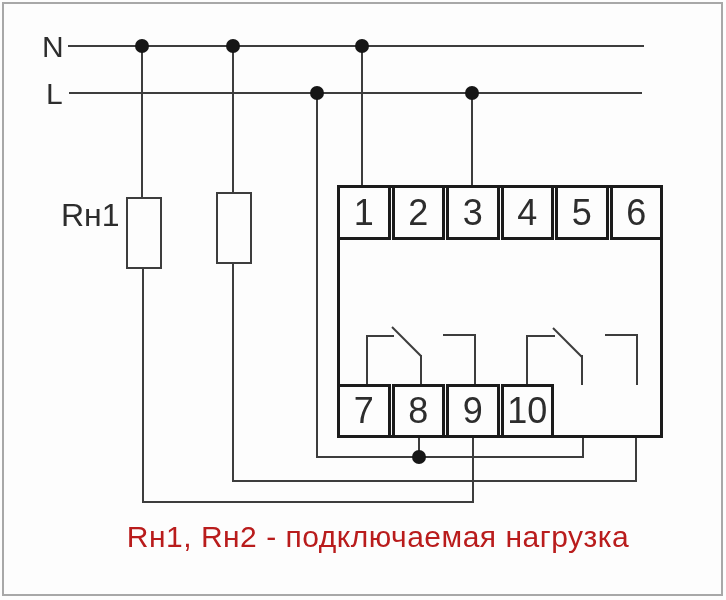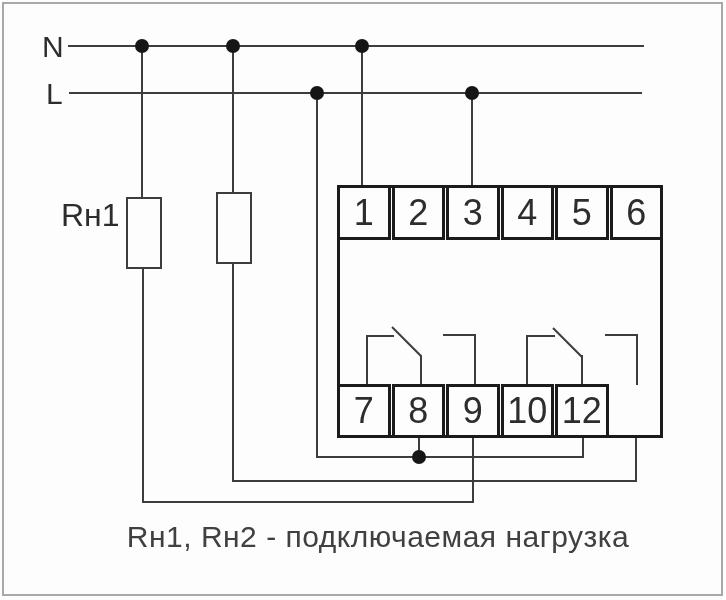--- a/index.html
+++ b/index.html
@@ -18,21 +18,21 @@
   .lbl{position:absolute;font-size:30px;line-height:1;color:#2d2d2d;white-space:nowrap;}
   .load-lbl{font-size:32px;}
   
   .device{position:absolute;left:337px;top:185px;width:326px;height:253px;border:3px solid #1b1b1b;background:#fdfdfd;box-sizing:border-box;}
   .strip{position:absolute;left:337px;width:326px;display:grid;grid-template-columns:repeat(6,1fr);gap:1px;box-sizing:border-box;}
   .strip-top{top:185px;height:55px;}
   .strip-bottom{top:384px;height:54px;}
   .cell{border:3px solid #1b1b1b;background:#fdfdfd;display:flex;align-items:center;justify-content:center;
         font-size:36px;color:#2d2d2d;box-sizing:border-box;}
   .caption{position:absolute;left:378px;top:520px;transform:translateX(-50%);
-           font-size:30px;letter-spacing:0.5px;white-space:nowrap;color:#404040;}
+           font-size:30px;letter-spacing:0.5px;white-space:nowrap;color:#b91c1c;}
 </style>
 </head>
 <body>
 
 <div class="canvas">
   <div class="frame"></div>
 
   <span class="lbl" style="left:42px;top:32px;">N</span>
   <span class="lbl" style="left:46px;top:79px;">L</span>
 
@@ -76,21 +76,20 @@
     <div class="cell">3</div>
     <div class="cell">4</div>
     <div class="cell">5</div>
     <div class="cell">6</div>
   </div>
   <div class="strip strip-bottom">
     <div class="cell">7</div>
     <div class="cell">8</div>
     <div class="cell">9</div>
     <div class="cell">10</div>
-    <div class="cell">12</div>
   </div>
 
   <div class="wv" style="left:418px;top:438px;height:20px;"></div>
   <div class="wv" style="left:582px;top:438px;height:20px;"></div>
   <div class="wh" style="left:316px;top:456px;width:267px;"></div>
   <div class="wv" style="left:472px;top:438px;height:65px;"></div>
   <div class="wv" style="left:635px;top:438px;height:44px;"></div>
 
   <div class="dot" style="left:142px;top:46px;"></div>
   <div class="dot" style="left:233px;top:46px;"></div>

